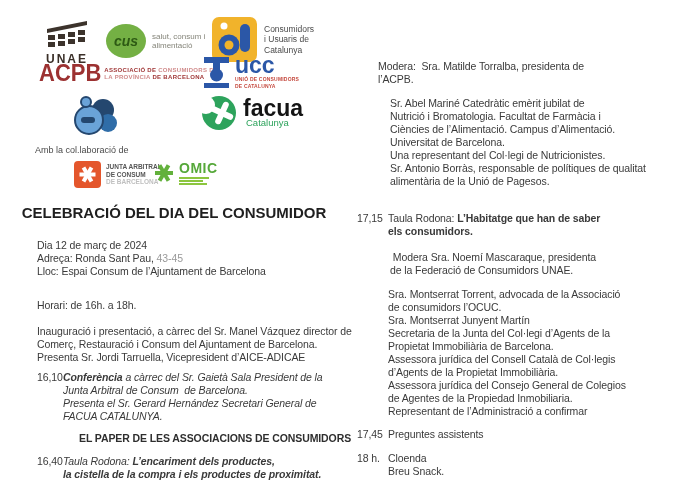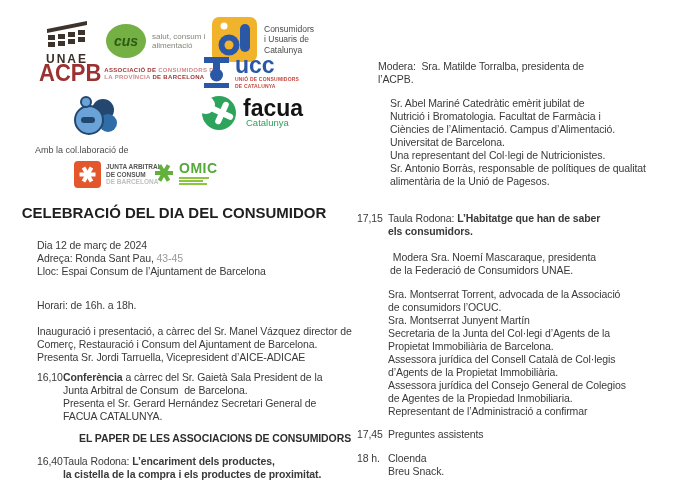--- a/index.html
+++ b/index.html
@@ -10,21 +10,21 @@
   .abs{position:absolute;}
   .txt{font-size:10.5px;line-height:13px;letter-spacing:-0.1px;color:#3a3a3a;}
   .pre{white-space:pre;}
   .bold{font-weight:700;}
   .gray{color:#999999;}
   .title{font-size:15px;font-weight:700;color:#1f1f1f;letter-spacing:0;}
   .section-heading{font-size:10.5px;font-weight:700;color:#2e2e2e;letter-spacing:-0.1px;padding-left:42px;}
   .entry{width:320px;}
   .entry .t{position:absolute;left:0;top:0;}
   .entry .b{display:block;}
-  .entry.left-col .b{margin-left:26px;}
+  .entry.left-col .b{margin-left:26px;font-style:italic;}
   .entry.right-col .b{margin-left:31px;}
   
   .logo{display:flex;align-items:center;}
   .unae-word{font-size:12px;font-weight:700;letter-spacing:2px;color:#3a2f28;text-align:center;margin-top:1px;}
   .cus-badge{width:40px;height:34px;border-radius:50%;background:#74b044;display:flex;align-items:center;justify-content:center;
              font-style:italic;font-weight:700;font-size:14px;color:#2d5a14;}
   .cus-label{font-size:8px;line-height:9.5px;color:#85857a;margin-left:6px;}
   .cuc-label{font-size:8.5px;line-height:10.5px;color:#4a4a4a;margin-left:7px;}
   .acpb-word{font-size:22px;font-weight:800;color:#9c3131;line-height:24px;transform:scaleY(1.08);}
   .acpb-lines{font-size:6px;line-height:7px;font-weight:700;letter-spacing:.3px;margin-left:3px;margin-top:2px;}

